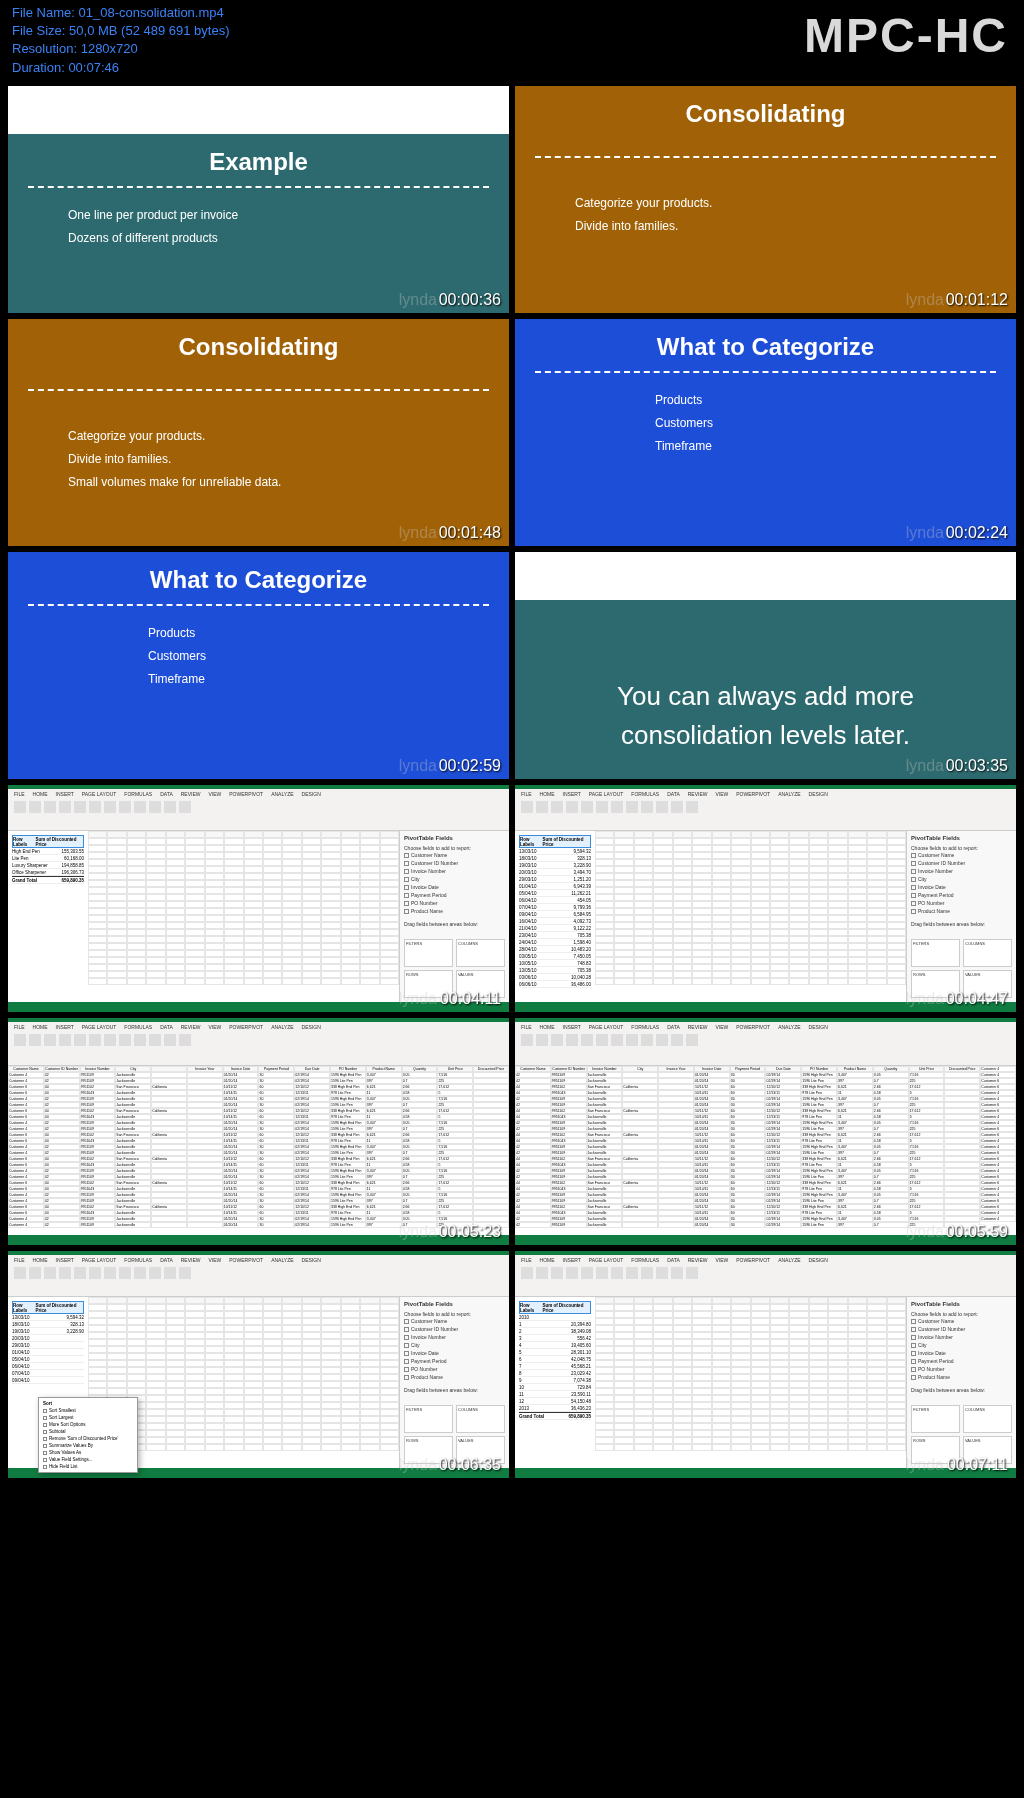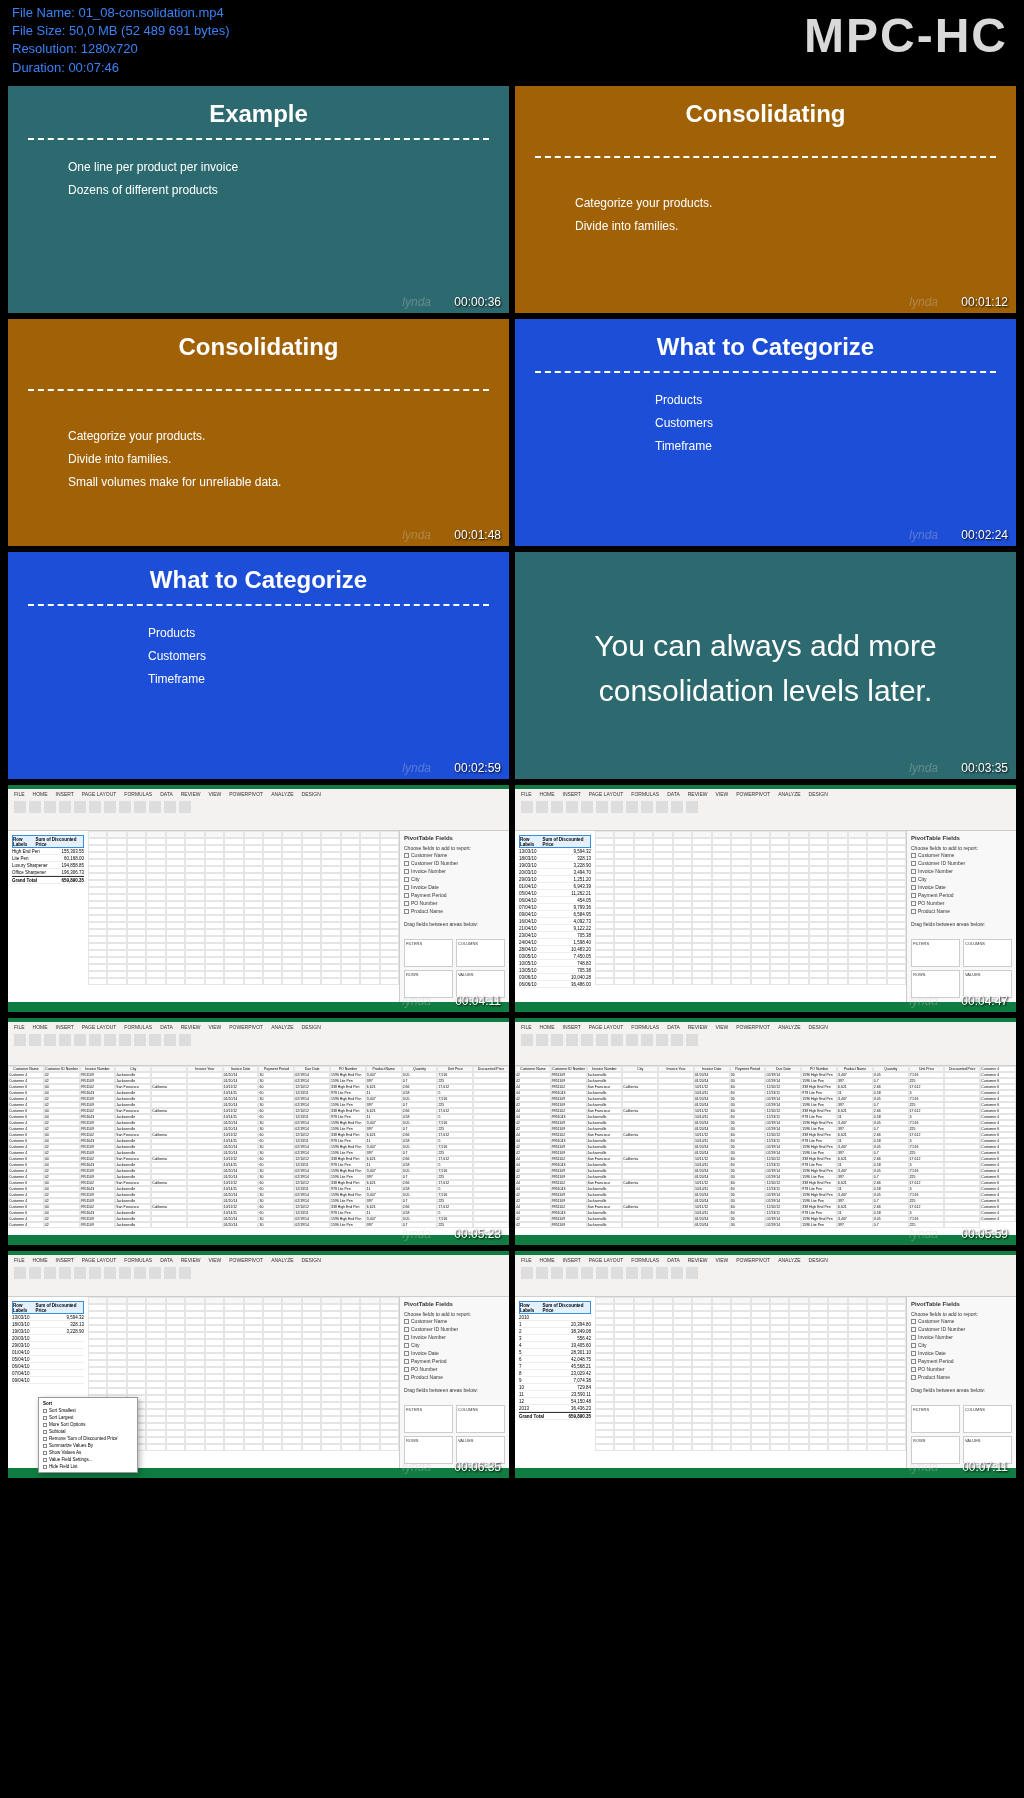--- a/index.html
+++ b/index.html
@@ -46,21 +46,21 @@
   background: #fff;
 }
 .slide {
   width: 100%;
   height: 100%;
   padding: 14px 20px 10px 20px;
   color: #fff;
   display: flex;
   flex-direction: column;
 }
-.slide.teal { background: #2d6a6f; }
+.slide.teal { background: #2d6a6f; margin-top: 48px; }
 .slide.purple { background: #a16207; gap: 18px; }
 .slide.navy { background: #1d4ed8; }
 .slide-title {
   text-align: center;
   font-size: 24px;
   font-weight: bold;
   margin-bottom: 10px;
 }
 .dashed {
   border: none;
@@ -72,39 +72,38 @@
   font-size: 12px;
   line-height: 1.9;
 }
 .slide-body.indent2 { padding-left: 120px; }
 .slide-center {
   flex: 1;
   display: flex;
   align-items: center;
   justify-content: center;
   text-align: center;
-  font-size: 30px;
+  font-size: 26px;
   line-height: 1.5;
   padding: 0 40px;
 }
 .timestamp {
   position: absolute;
   bottom: 4px;
   right: 8px;
   color: #fff;
-  font-size: 12px;
+  font-size: 16px;
   text-shadow: 1px 1px 2px #000;
 }
 .watermark {
   position: absolute;
   bottom: 4px;
-  right: 78px;
+  right: 72px;
   color: rgba(200,200,200,0.35);
-  font-size: 12px;
-  font-style: italic;
+  font-size: 16px;
 }
 .excel {
   width: 100%;
   height: 100%;
   background: #fff;
   display: flex;
   flex-direction: column;
   position: relative;
 }
 .ex-titlebar {

